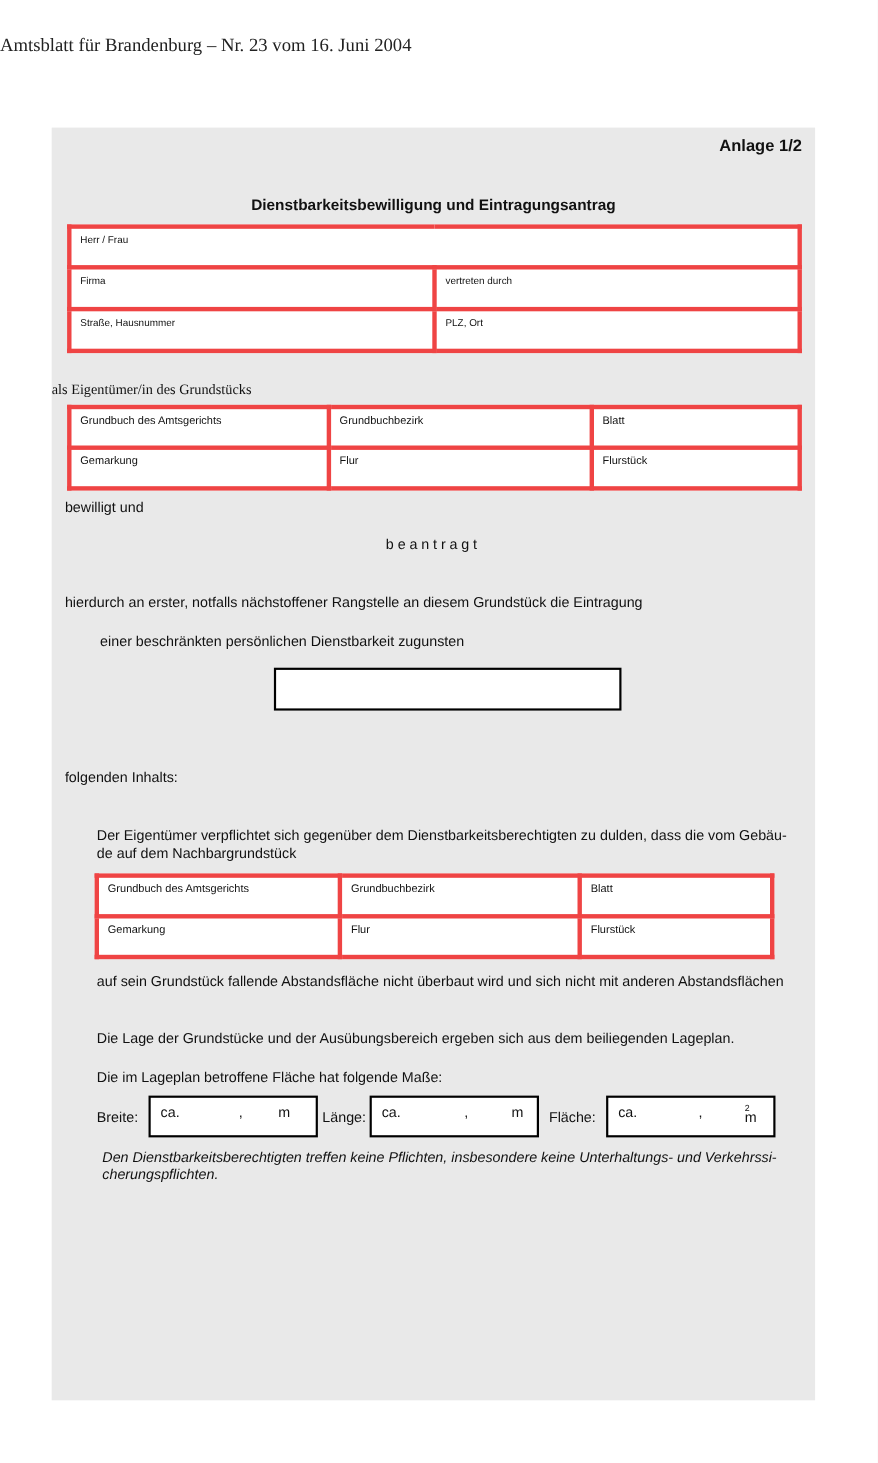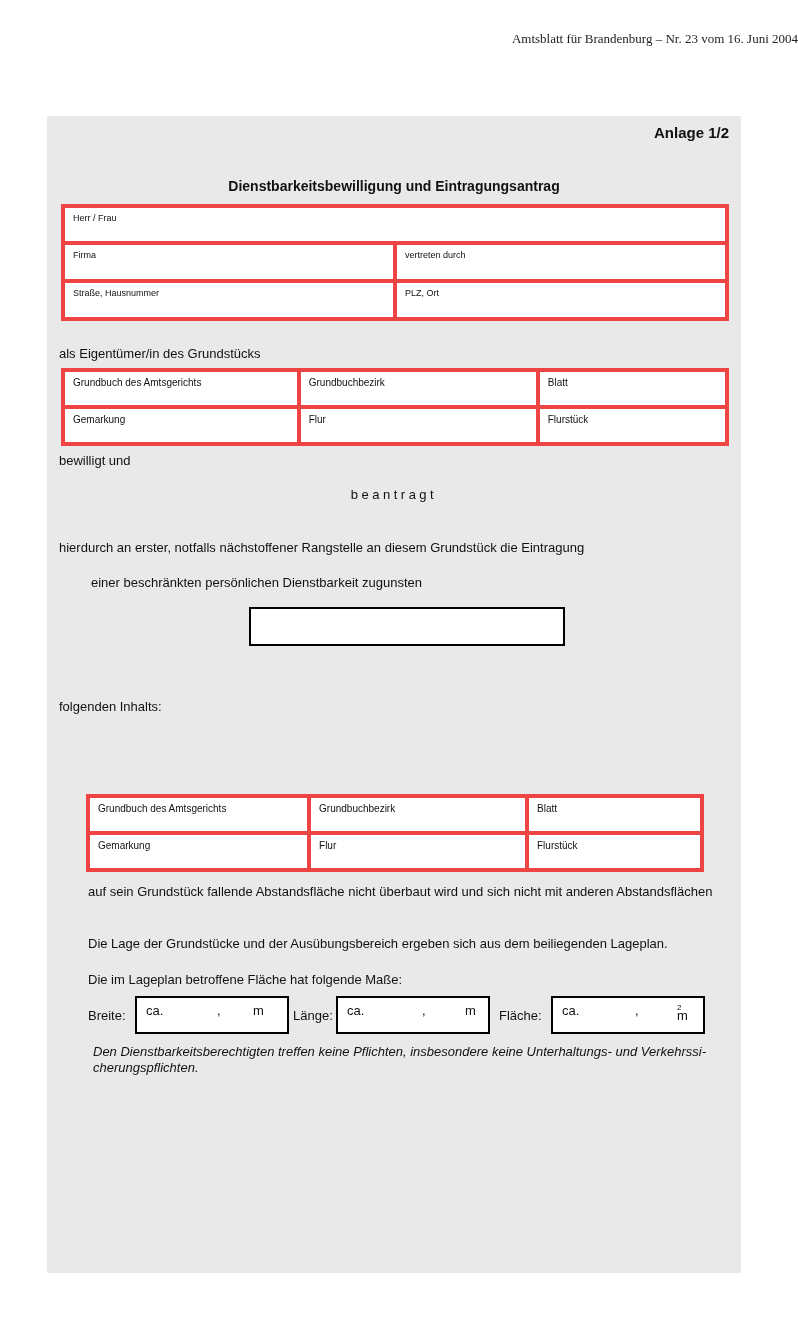--- a/index.html
+++ b/index.html
@@ -1,19 +1,19 @@
 <!DOCTYPE html>
 <html><head>
 <meta charset="utf-8">
 <style>
   html, body { margin:0; padding:0; }
   body { width:798px; height:1330px; background:#ffffff; position:relative; overflow:hidden;
          font-family:"Liberation Sans", sans-serif; color:#111; }
-  .running-head { position:absolute; top:31px; left:0; width:798px; text-align:right;
-         font-family:"Liberation Serif", serif; font-size:13px; color:#222; }
+  .running-head { position:absolute; top:31px; left:0; width:798px; text-align:left;
+         font-family:"Liberation Serif", serif; font-size:17px; color:#222; }
   .panel { position:absolute; left:47px; top:116px; width:694px; height:1157px; background:#e9e9e9; }
   .abs { position:absolute; }
   .anlage { right:12px; top:8px; font-weight:bold; font-size:15px; }
   .title { left:0; width:694px; top:62px; text-align:center; font-weight:bold; font-size:14px; }
   table.form { position:absolute; border-collapse:collapse; background:#fff; }
   table.form td { border:4px solid #ef4444; vertical-align:top; padding:5px 8px; font-size:9px; }
   table.form.t2 td, table.form.t3 td { font-size:10px; }
   .body-text { font-size:13px; line-height:16px; }
   .spaced { letter-spacing:3.5px; }
   .name-box { position:absolute; background:#fff; border:2px solid #000; }
@@ -40,21 +40,21 @@
       <td style="width:50%;"><span>Firma</span></td>
       <td><span>vertreten durch</span></td>
     </tr>
     <tr style="height:38px;margin-top:31px;">
       <td><span>Straße, Hausnummer</span></td>
       <td><span>PLZ, Ort</span></td>
     </tr>
   </tbody>
     </table>
 
-  <div class="abs body-text" style="left:12px; top:230px;">als Eigentümer/in des Grundstücks</div>
+  <div class="abs body-text" style="left:0; top:230px;font-family:Liberation Serif, serif;">als Eigentümer/in des Grundstücks</div>
 
   <table class="form t2" style="left:14px; top:252px; width:668px;">
     <tbody>
         <tr style="height:37px;">
       <td style="width:35.5%;"><span>Grundbuch des Amtsgerichts</span></td>
       <td style="width:36%;"><span>Grundbuchbezirk</span></td>
       <td><span>Blatt</span></td>
     </tr>
     <tr style="height:37px;">
       <td><span>Gemarkung</span></td>
@@ -67,20 +67,24 @@
   <div class="abs body-text" style="left:12px; top:337px;">bewilligt und</div>
   <div class="abs body-text spaced" style="left:0; width:694px; text-align:center; top:371px;">beantragt</div>
 
   <div class="abs body-text" style="left:12px; top:424px;">hierdurch an erster, notfalls nächstoffener Rangstelle an diesem Grundstück die Eintragung</div>
   <div class="abs body-text" style="left:8px; top:459px;margin-left:36px;">einer beschränkten persönlichen Dienstbarkeit zugunsten</div>
 
   <div class="name-box" style="left:202px; top:491px; width:312px; height:35px;"></div>
 
   <div class="abs body-text" style="left:12px; top:583px;">folgenden Inhalts:</div>
 
+  <div class="abs body-text" style="left:41px; top:636px;">
+    <div>Der Eigentümer verpflichtet sich gegenüber dem Dienstbarkeitsberechtigten zu dulden, dass die vom Gebäu-</div>
+    <div>de auf dem Nachbargrundstück</div>
+  </div>
 
   <table class="form t3" style="left:39px; top:678px; width:618px;">
     <tbody>
         <tr style="height:37px;">
       <td style="width:36%;"><span>Grundbuch des Amtsgerichts</span></td>
       <td style="width:35.5%;"><span>Grundbuchbezirk</span></td>
       <td><span>Blatt</span></td>
     </tr>
     <tr style="height:37px;">
       <td><span>Gemarkung</span></td>

